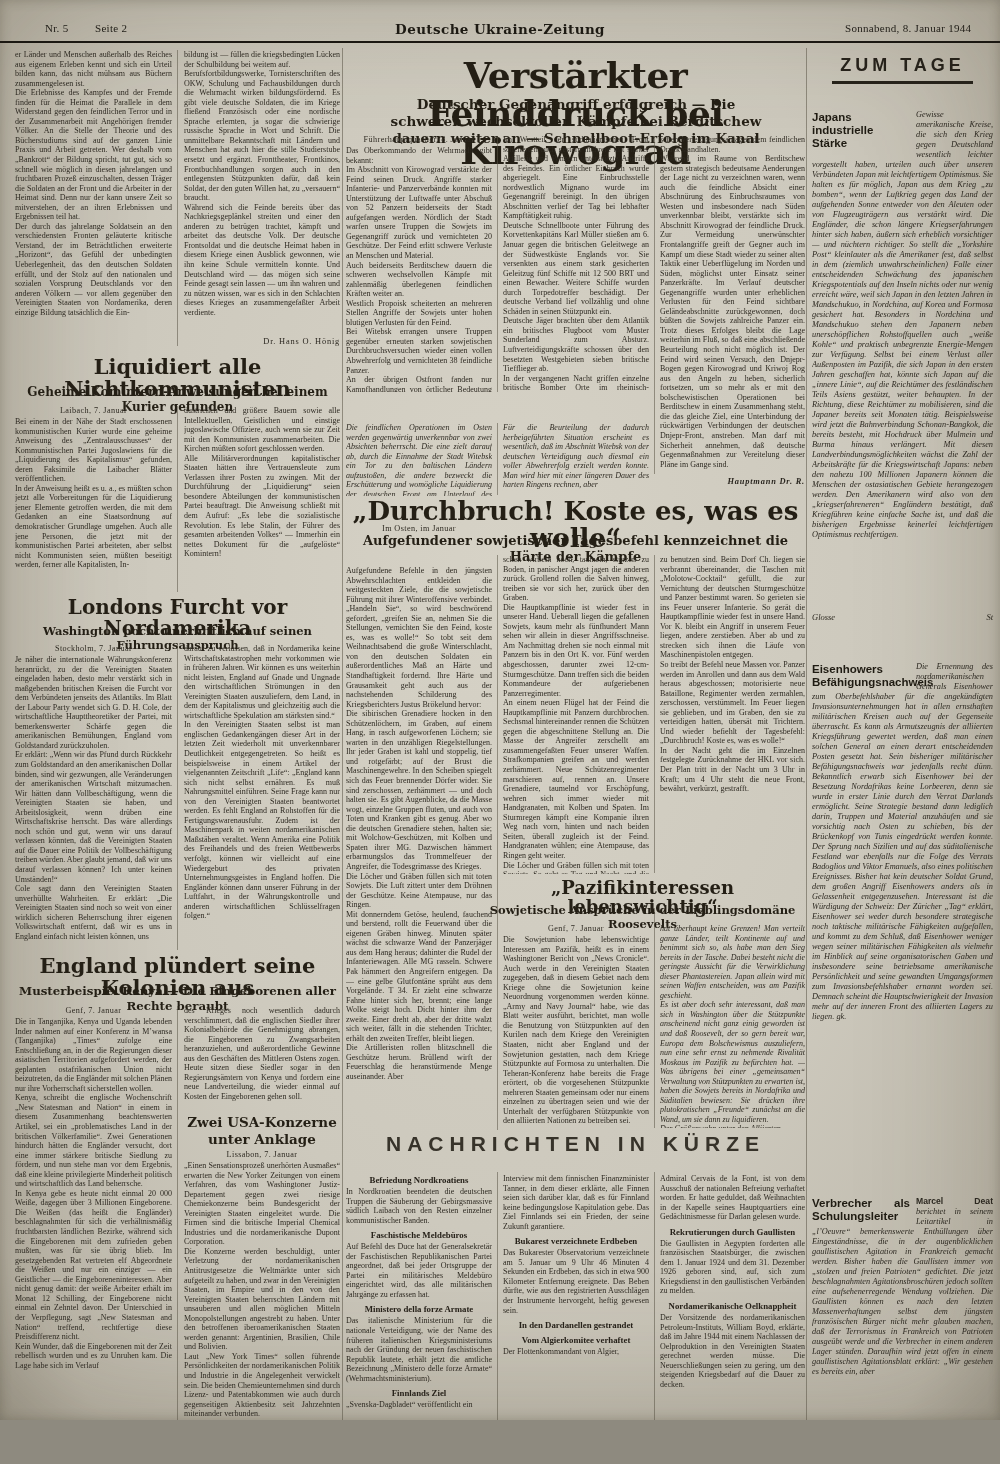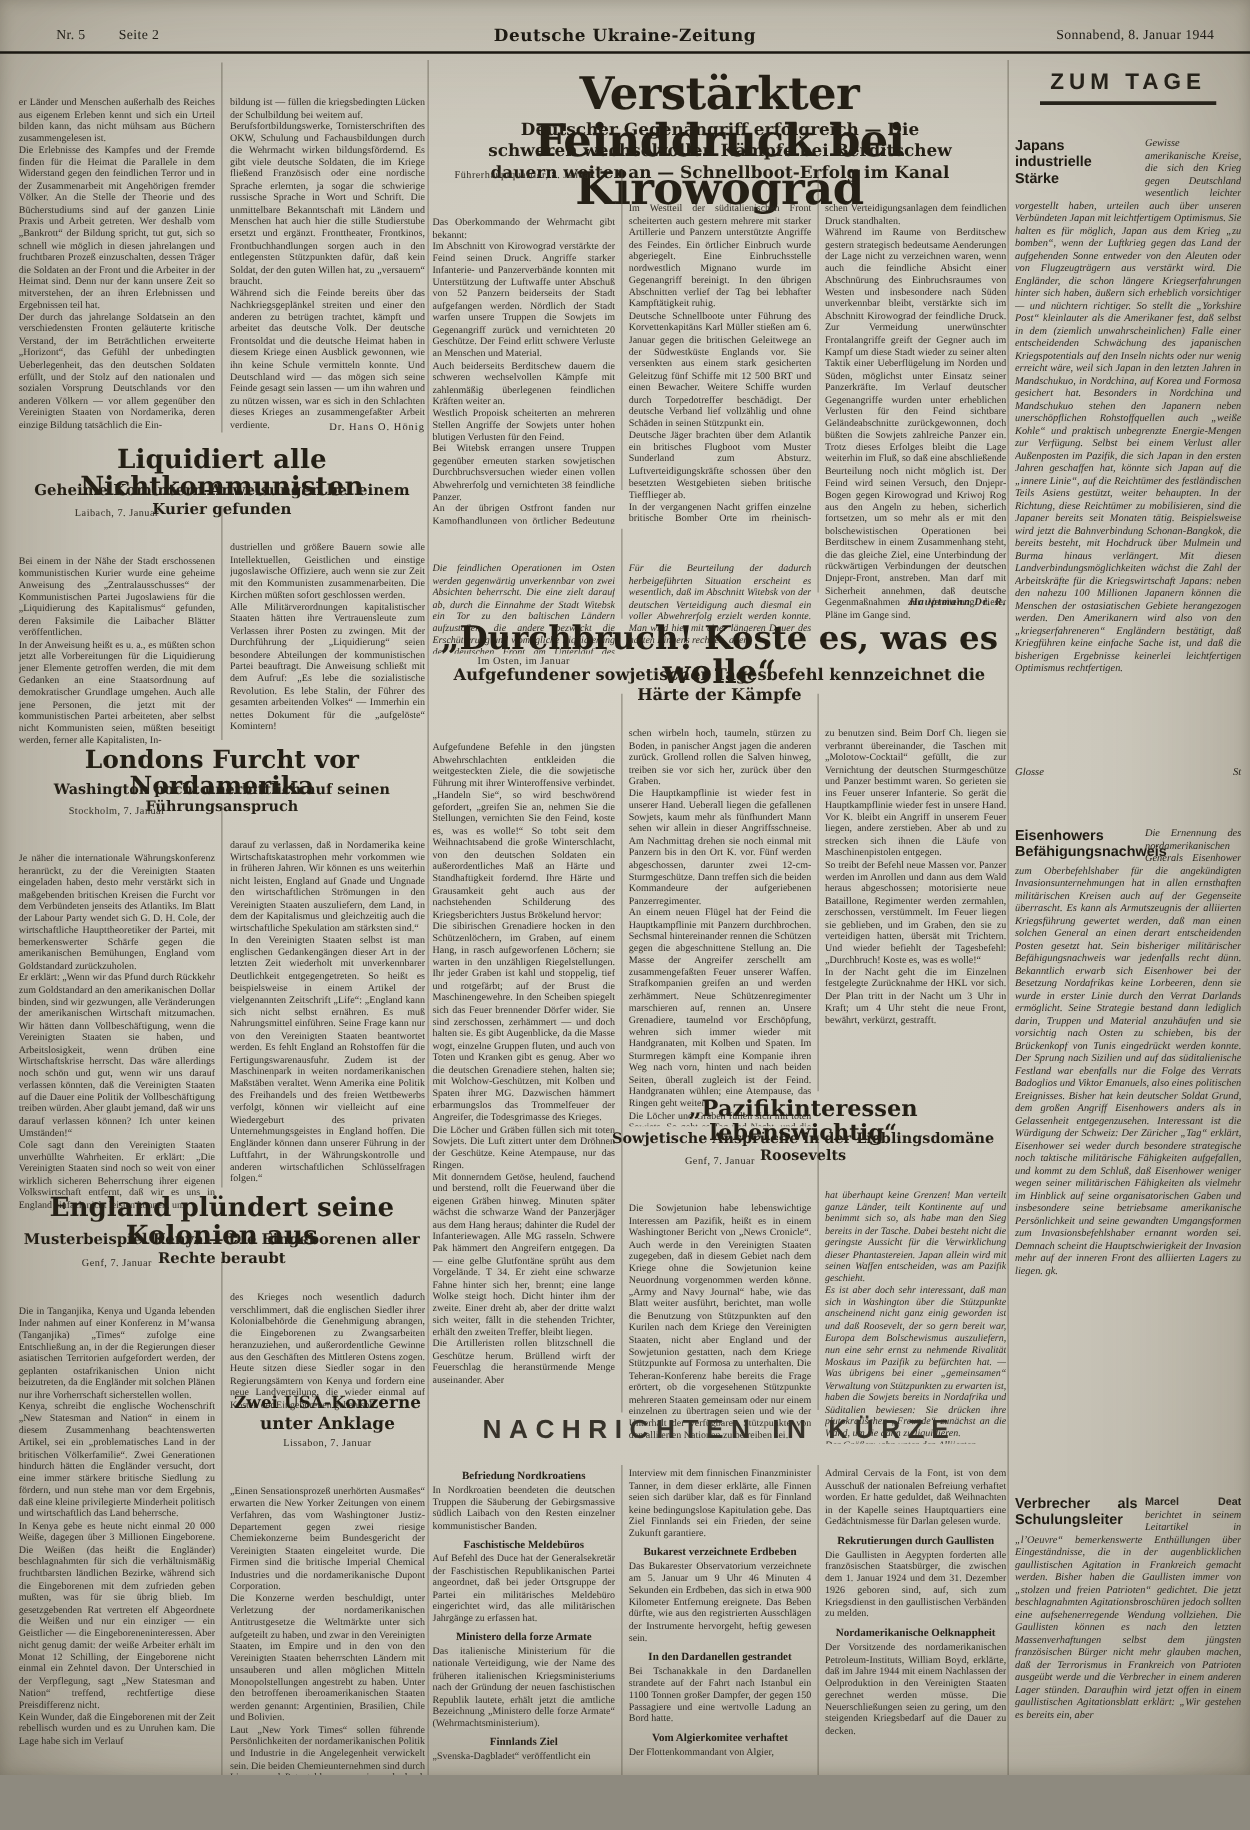--- a/index.html
+++ b/index.html
@@ -7,21 +7,21 @@
         background:
           radial-gradient(ellipse at 50% 40%, #d6d2c6 0%, #cdc9bd 55%, #beb9ac 90%, #aaa598 100%);
         box-shadow:inset 0 0 140px rgba(70,58,35,.28), inset 0 0 12px rgba(40,34,20,.25);
         font-family:"Liberation Serif",serif;color:#2e2a22;}
   .hdr-small{position:absolute;top:22px;font-size:11px;color:#23201a;letter-spacing:.3px;}
   .masthead{position:absolute;top:21px;left:0;width:100%;text-align:center;font-size:13.5px;
         font-weight:bold;font-family:"DejaVu Serif",serif;color:#1d1a13;letter-spacing:.4px;}
   .rule{position:absolute;background:#1b1812;}
   .vline{position:absolute;width:1px;background:rgba(90,84,70,.55);}
   .col{position:absolute;text-align:justify;font-size:8px;line-height:9.55px;color:#2e2a22;
-       white-space:pre-line;overflow:hidden;margin-top:27px;}
+       white-space:pre-line;overflow:hidden;}
   .ital{font-style:italic;}
   .dateline{position:absolute;font-size:8.2px;color:#2e2a22;text-align:center;letter-spacing:.4px;}
   .hl{position:absolute;font-family:"DejaVu Serif",serif;font-weight:bold;color:#241f15;
       text-align:center;line-height:1.05;}
   .sub{position:absolute;font-family:"DejaVu Serif",serif;font-weight:bold;color:#241f15;
       text-align:center;line-height:1.25;}
   .sig{position:absolute;font-size:8.4px;text-align:right;letter-spacing:.8px;color:#2b2720;}
   .sig-bi{font-style:italic;font-weight:bold;}
   .abs-hl{position:absolute;font-family:"Liberation Sans",sans-serif;font-style:italic;
       font-weight:500;font-size:19px;text-align:center;color:#2a261d;letter-spacing:.5px;}
@@ -178,21 +178,20 @@
   <div class="kurz-col" style="left:503px;top:1170px;width:146px;height:290px;">
     <div>
       <div class="kurz-text" style="margin-top:4px;">Interview mit dem finnischen Finanzminister Tanner, in dem dieser erklärte, alle Finnen seien sich darüber klar, daß es für Finnland keine bedingungslose Kapitulation gebe. Das Ziel Finnlands sei ein Frieden, der seine Zukunft garantiere.</div>
     </div>
     <div>
       <div class="minihead">Bukarest verzeichnete Erdbeben</div>
       <div class="kurz-text">Das Bukarester Observatorium verzeichnete am 5. Januar um 9 Uhr 46 Minuten 4 Sekunden ein Erdbeben, das sich in etwa 900 Kilometer Entfernung ereignete. Das Beben dürfte, wie aus den registrierten Ausschlägen der Instrumente hervorgeht, heftig gewesen sein.</div>
     </div>
     <div>
       <div class="minihead">In den Dardanellen gestrandet</div>
-      <div class="kurz-text">Bei Tschanakkale in den Dardanellen strandete auf der Fahrt nach Istanbul ein 1100 Tonnen großer Dampfer, der gegen 150 Passagiere und eine wertvolle Ladung an Bord hatte.</div>
     </div>
     <div>
       <div class="minihead">Vom Algierkomitee verhaftet</div>
       <div class="kurz-text">Der Flottenkommandant von Algier,</div>
     </div>
   </div>
 
   <div class="kurz-col" style="left:660px;top:1170px;width:145px;height:290px;">
     <div>
       <div class="kurz-text" style="margin-top:4px;">Admiral Cervais de la Font, ist von dem Ausschuß der nationalen Befreiung verhaftet worden. Er hatte geduldet, daß Weihnachten in der Kapelle seines Hauptquartiers eine Gedächtnismesse für Darlan gelesen wurde.</div>

